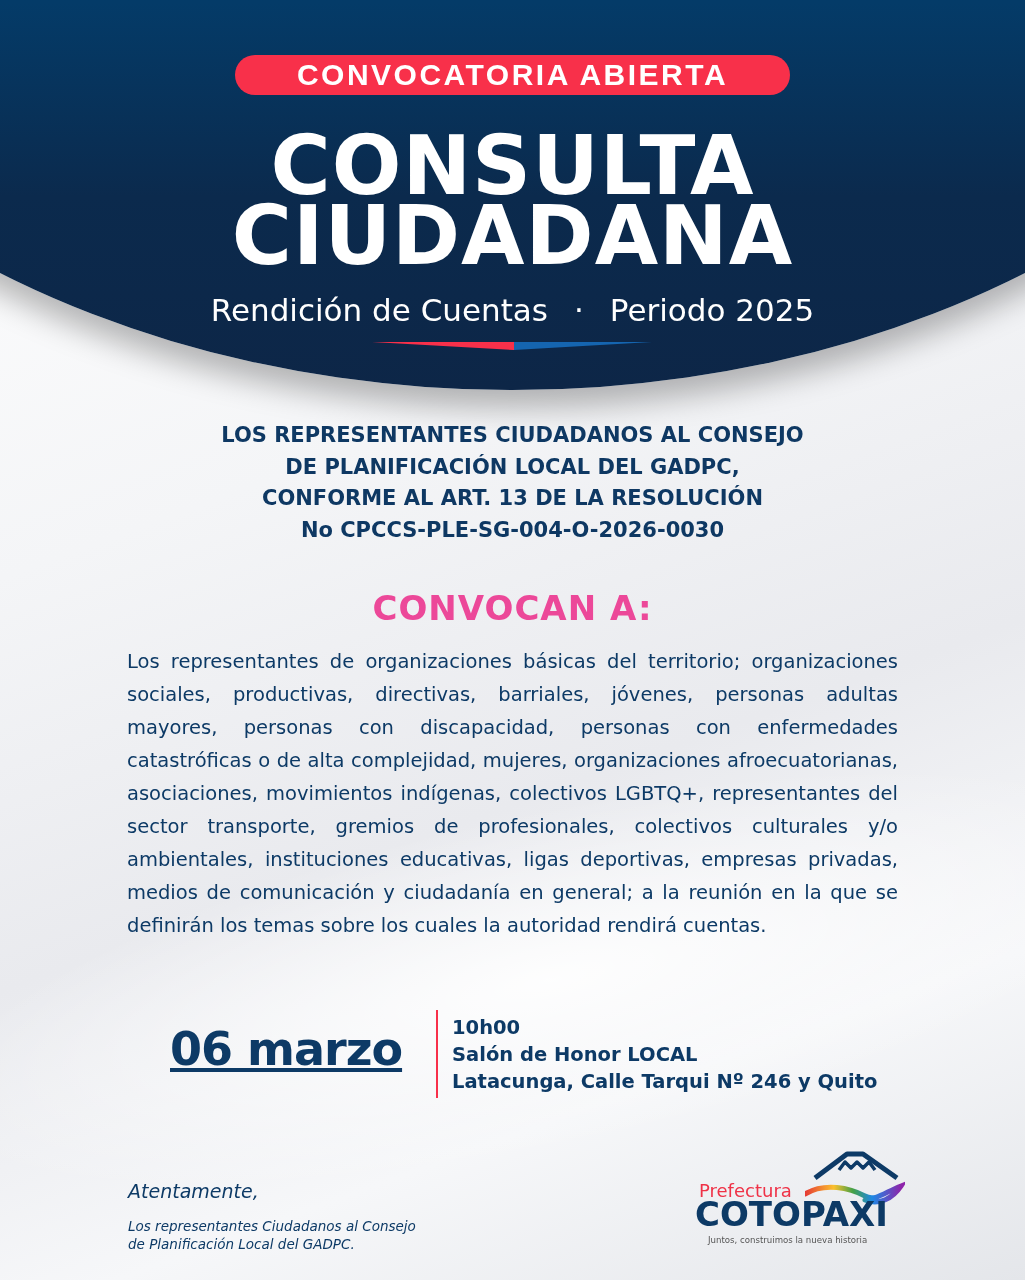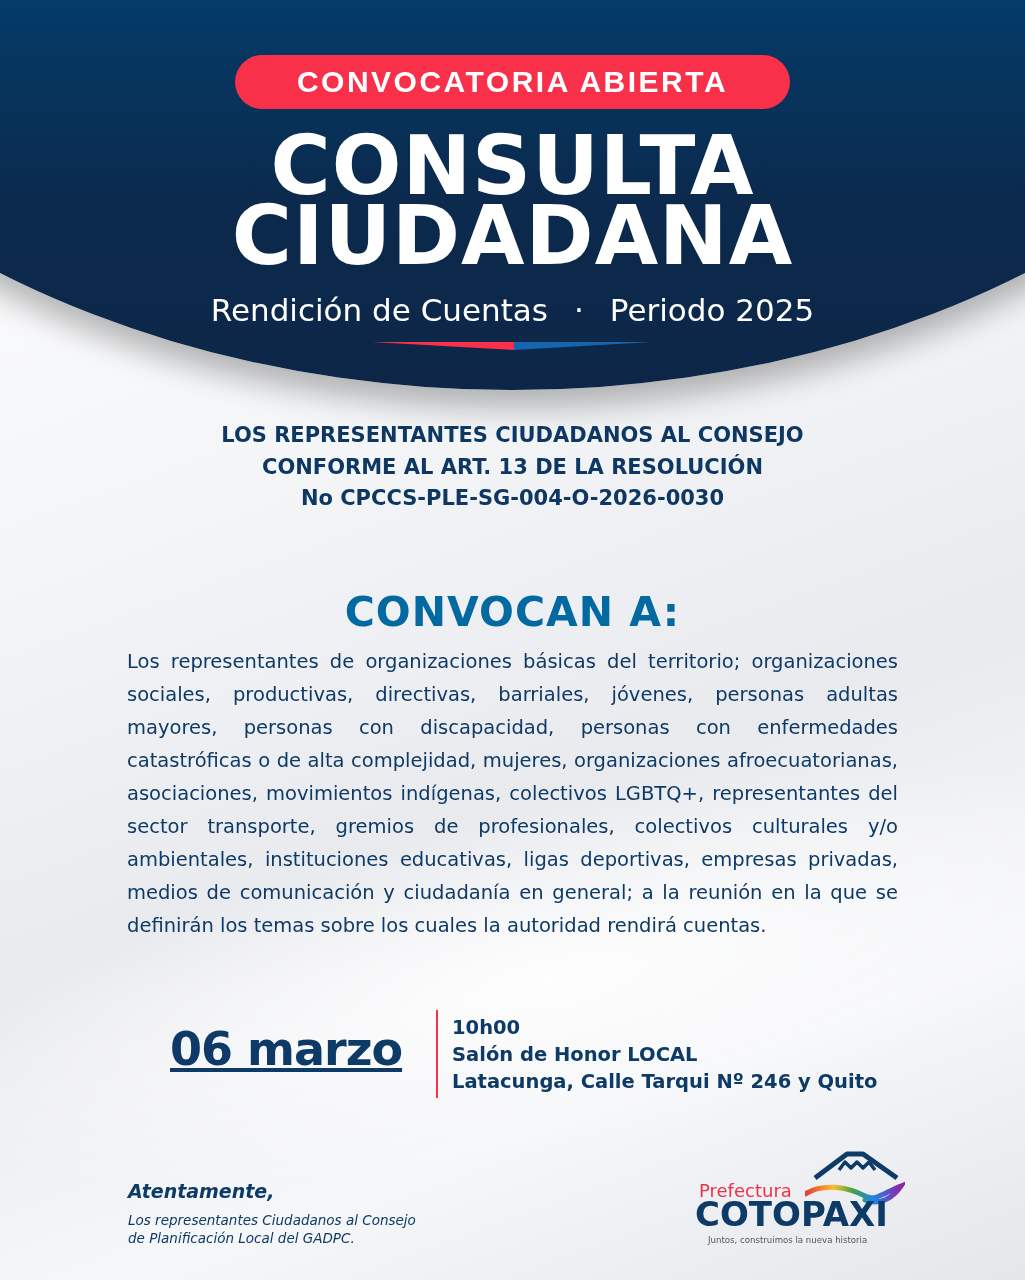--- a/index.html
+++ b/index.html
@@ -21,21 +21,21 @@
     width: 1785px; height: 1290px;
     border-radius: 50%;
     background: linear-gradient(180deg, #003d6e 0%, #043b68 70%, #0b2a4d 85%, #0d2647 100%);
     box-shadow: 0 18px 30px rgba(0,0,0,0.28);
     overflow: hidden;
   }
   .header-content {
     position: absolute; left: 0; top: 0; width: 1025px; height: 400px;
   }
   .badge {
-    position: absolute; left: 235px; top: 55px; width: 555px; height: 54px;
+    position: absolute; left: 235px; top: 55px; width: 555px; height: 40px;
     background: #f8304a; border-radius: 28px;
     color: #ffffff; font-weight: bold; font-size: 30px; letter-spacing: 2.5px;
     display: flex; align-items: center; justify-content: center;
   }
   .title {
     position: absolute; left: 0; width: 1025px; text-align: center;
     color: #ffffff; font-weight: 900; font-size: 82px; line-height: 72px;
     font-family: "DejaVu Sans", sans-serif; letter-spacing: 1px;
     transform: scaleY(1.0);
   }
@@ -52,21 +52,21 @@
   .body-text { position: absolute; color: #0d3a66; }
   .intro {
     left: 160px; top: 420px; width: 705px; text-align: center;
     font-family: "DejaVu Sans", sans-serif; font-weight: bold;
     font-size: 21px; line-height: 31.5px; color: #0e3863;
   }
   .intro span { display: block; }
   .convocan {
     left: 0; top: 588px; width: 1025px; text-align: center;
     font-family: "DejaVu Sans", sans-serif; font-weight: bold;
-    font-size: 41px; color: #0369a1; letter-spacing: 1px;
+    font-size: 34px; color: #ec4899; letter-spacing: 1px;
   }
   .paragraph {
     left: 127px; top: 645px; width: 771px;
     font-family: "DejaVu Sans", sans-serif; font-size: 19.5px; line-height: 33px;
     text-align: justify; color: #0d3a66;
   }
   .date {
     left: 170px; top: 1022px;
     font-family: "DejaVu Sans", sans-serif; font-weight: 900;
     font-size: 46px; letter-spacing: -1px; color: #0d3a66; text-decoration: underline;
@@ -77,21 +77,21 @@
   .details {
     left: 452px; top: 1014px;
     font-family: "DejaVu Sans", sans-serif; font-weight: bold;
     font-size: 19.5px; line-height: 27px; color: #0d3a66;
   }
   .details span { display: block; }
   .sign {
     left: 128px; top: 1180px;
     font-family: "DejaVu Sans", sans-serif; font-style: italic; color: #0d3a66;
   }
-  .sign .greet { font-size: 19px; font-weight: bold; display: block; margin-bottom: 9px; }
+  .sign .greet { font-size: 19px; font-weight: normal; display: block; margin-bottom: 15px; }
   .sign .line { font-size: 13.5px; display: block; line-height: 18px; }
   .logo { position: absolute; left: 695px; top: 1148px; width: 210px; height: 100px; }
   .logo .pref {
     position: absolute; left: 4px; top: 32px; color: #ef3247;
     font-family: "DejaVu Sans", sans-serif; font-size: 18px;
   }
   .logo .name {
     position: absolute; left: 0; top: 46px; color: #0d3a66;
     font-family: "DejaVu Sans", sans-serif; font-weight: 900; font-size: 34px; letter-spacing: 0px;
   }
@@ -118,20 +118,21 @@
     <span>Periodo 2025</span>
   </div>
   <svg class="divider" viewBox="0 0 280 10" width="280" height="10">
     <polygon points="0,2 142,2 142,10" fill="#f8304a"></polygon>
     <polygon points="142,2 280,2 142,10" fill="#1565b0"></polygon>
   </svg>
 </div>
 
 <div class="body-text intro">
   <span>LOS REPRESENTANTES CIUDADANOS AL CONSEJO</span>
+  <span>DE PLANIFICACIÓN LOCAL DEL GADPC,</span>
   <span>CONFORME AL ART. 13 DE LA RESOLUCIÓN</span>
   <span>No CPCCS-PLE-SG-004-O-2026-0030</span>
 </div>
 
 <div class="body-text convocan">CONVOCAN A:</div>
 
 <div class="body-text paragraph">Los representantes de organizaciones básicas del territorio; organizaciones sociales, productivas,  directivas, barriales, jóvenes, personas adultas mayores, personas con discapacidad, personas con enfermedades catastróficas o de alta complejidad, mujeres, organizaciones afroecuatorianas, asociaciones, movimientos indígenas, colectivos LGBTQ+, representantes del sector transporte, gremios de profesionales, colectivos culturales y/o ambientales, instituciones educativas, ligas deportivas, empresas privadas, medios de comunicación y ciudadanía en general; a la reunión en la que se definirán los temas sobre los cuales la autoridad rendirá cuentas.</div>
 
 <div class="body-text date">06 marzo</div>
 <div class="vline"></div>

